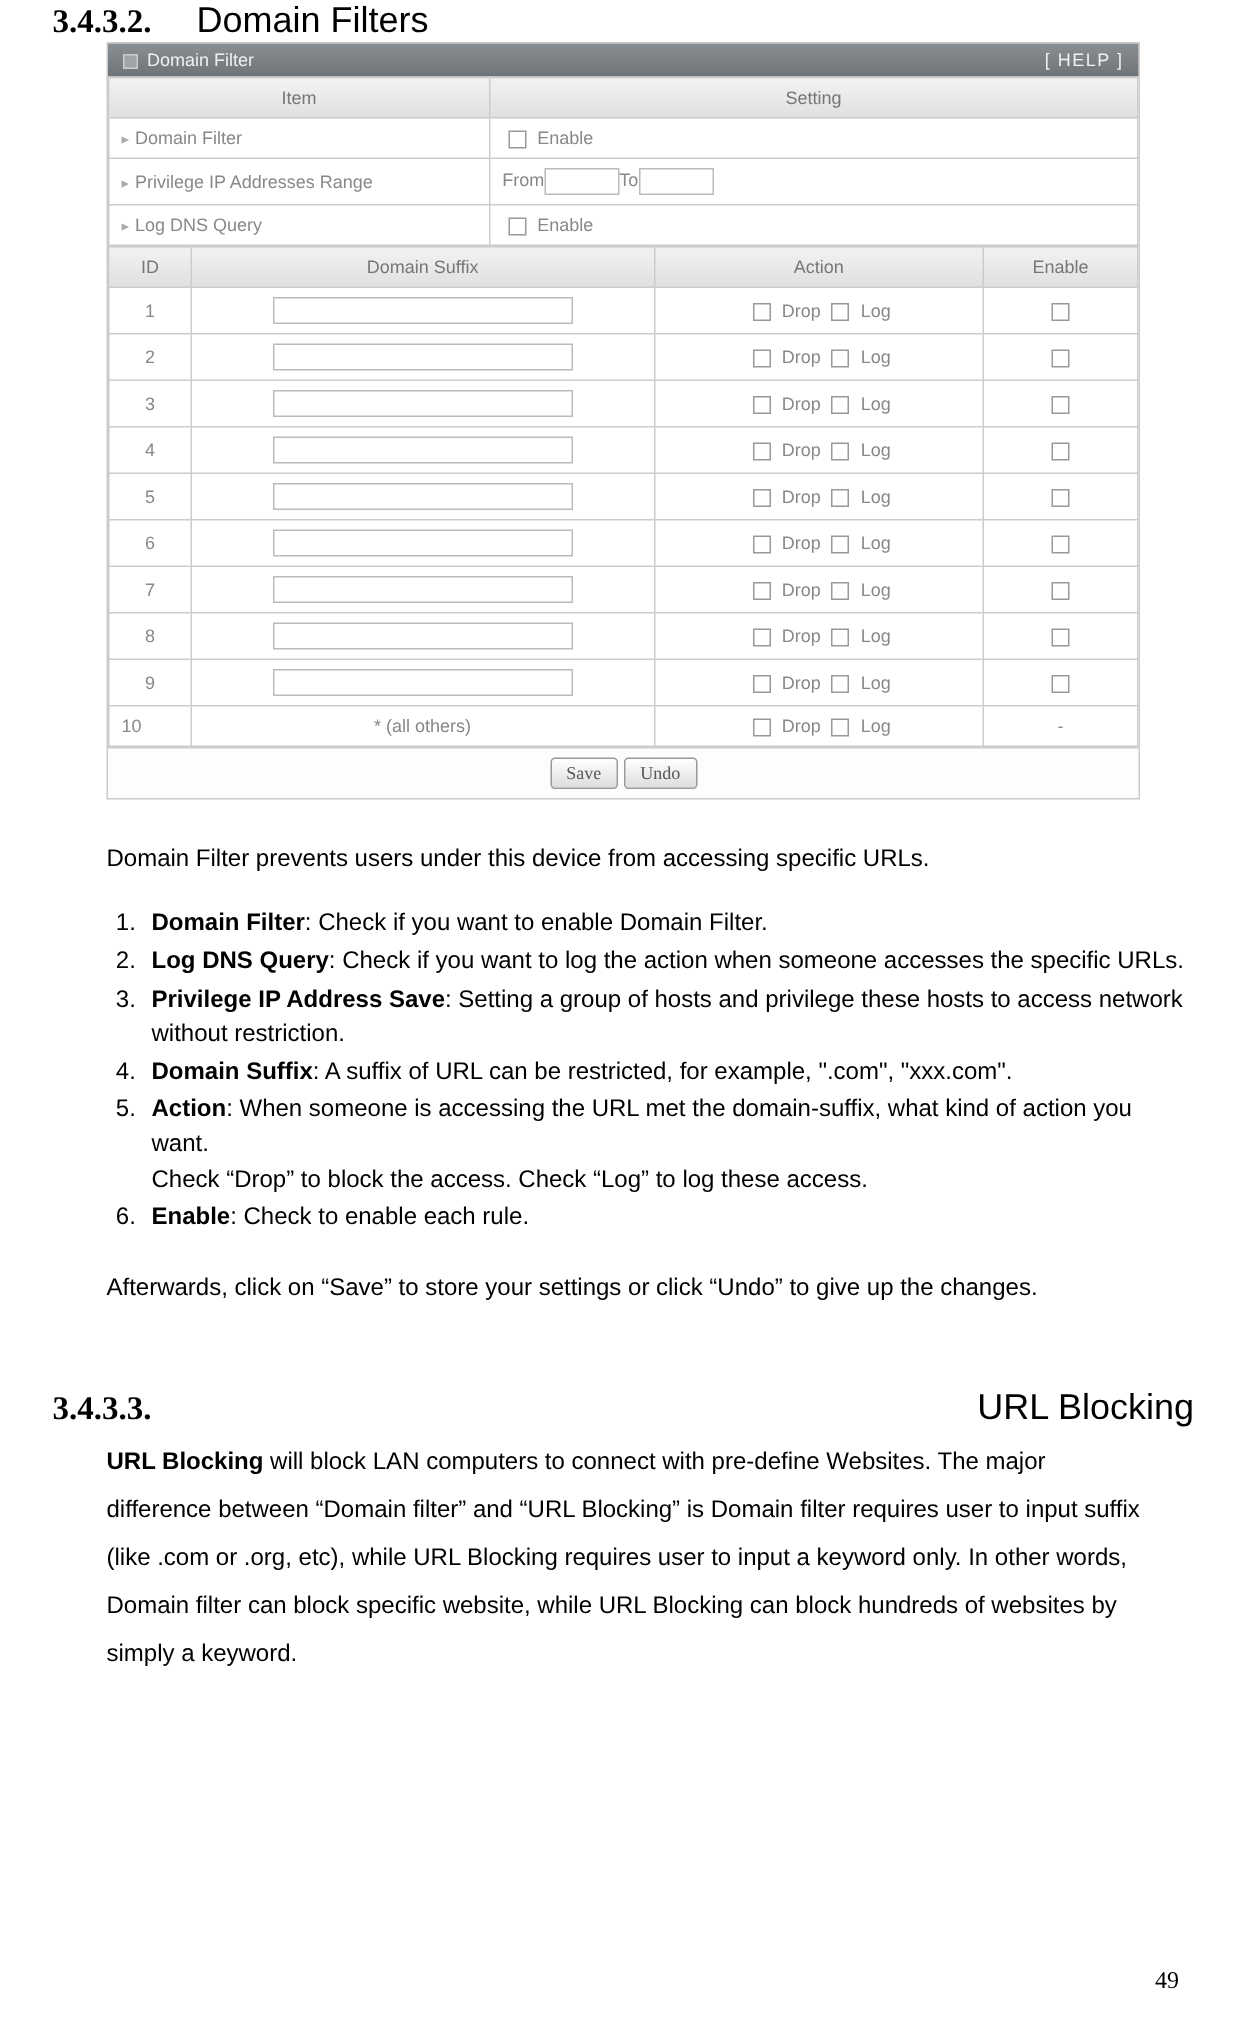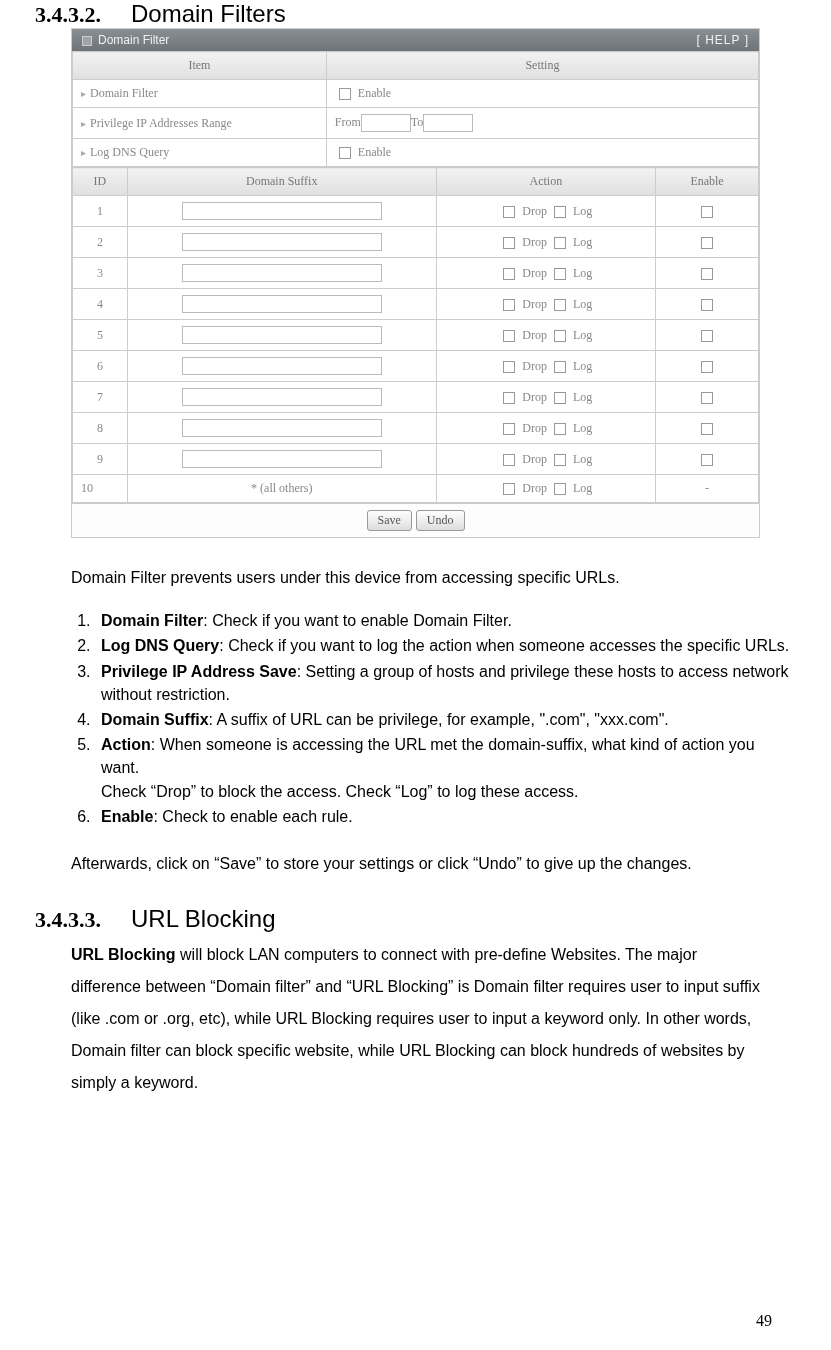--- a/index.html
+++ b/index.html
@@ -20,40 +20,40 @@
       display: flex; justify-content: space-between; align-items: center;
       padding: 4px 10px;
       background: linear-gradient(to bottom,#8a8f94,#6e7378);
       color: #f0f0f0; font-family: Arial, sans-serif; font-size: 12px;
     }
     .fig-titlebar .dot { display:inline-block; width:10px; height:10px; border:1px solid #ccc; background:#a0a4a8; margin-right:6px; vertical-align:middle;}
     .fig-titlebar .help { letter-spacing: 1px; }
     .fig-table { width: 100%; border-collapse: collapse; }
     .fig-table th, .fig-table td {
       border: 1px solid #ccc;
-      font-family: Liberation Serif, serif; font-size: 12px; color: #888;
+      font-family: Liberation Sans, sans-serif; font-size: 12px; color: #888;
       padding: 6px 8px; background: #fff;
     }
     .fig-table th { background: linear-gradient(to bottom,#f2f2f2,#e0e0e0); color: #777; font-weight: normal; text-align: center; }
     .arrow { color:#aaa; margin-right:4px; font-size:10px;}
     .fakebox { display:inline-block; width:12px; height:12px; border:1px solid #999; background:#fff; vertical-align:middle; margin:0 4px;}
     .fakeinput { display:inline-block; height:18px; border:1px solid #bbb; background:#fff; vertical-align:middle;}
     .btnrow { text-align:center; padding:6px; border-top:1px solid #ccc;}
     .fakebtn { display:inline-block; padding:2px 10px; border:1px solid #999; border-radius:3px; background:linear-gradient(to bottom,#fff,#ddd); font-size:12px; color:#555; margin:0 2px;}
 
     .body-text { font-family: Arial, sans-serif; font-size: 16px; line-height: 1.45; }
     .intro { margin-left: 36px; margin-bottom: 20px; }
     ol.numbered { margin-left: 36px; padding-left: 22px; }
     ol.numbered li { font-family: Arial, sans-serif; font-size: 16px; line-height: 1.45; margin: 2px 2px; padding-left: 6px; }
     ol.numbered li .term { font-weight: bold; }
     .after { margin: 20px 36px 0 36px; text-align: justify; line-height: 2.0; }
     .url-para { margin: 6px 36px 0 36px; line-height: 2.0; }
     .url-para .term { font-weight: bold; }
-    .sec2 { margin-top: 25px; margin-bottom: 6px; }
-    .page-num { position:absolute; bottom:20px; right:59px; font-size:16px;text-align:center; }
+    .sec2 { margin-top: 50px; margin-bottom: 6px; justify-content: space-between; }
+    .page-num { position:absolute; bottom:20px; right:45px; font-size:16px;text-align:center; }
   </style>
 </head>
 <body>
 
 <div class="heading-row">
   <span class="heading-num">3.4.3.2.</span>
   <span class="heading-title">Domain Filters</span>
 </div>
 
 <div class="figure">
@@ -158,21 +158,21 @@
   <div class="btnrow">
     <span class="fakebtn">Save</span><span class="fakebtn">Undo</span>
   </div>
 </div>
 
 <p class="body-text intro">Domain Filter prevents users under this device from accessing specific URLs.</p>
 <ol class="numbered">
   <li><span class="term">Domain Filter</span><span>: Check if you want to enable Domain Filter.</span></li>
   <li><span class="term">Log DNS Query</span><span>: Check if you want to log the action when someone accesses the specific URLs.</span></li>
   <li><span class="term">Privilege IP Address Save</span><span>: Setting a group of hosts and privilege these hosts to access network without restriction.</span></li>
-  <li><span class="term">Domain Suffix</span><span>: A suffix of URL can be privilege, for example, ".com", "xxx.com".</span></li>
+  <li><span class="term">Domain Suffix</span><span>: A suffix of URL can be restricted, for example, ".com", "xxx.com".</span></li>
   <li><span class="term">Action</span><span>: When someone is accessing the URL met the domain-suffix, what kind of action you want.</span><br><span>Check “Drop” to block the access. Check “Log” to log these access.</span></li>
   <li><span class="term">Enable</span><span>: Check to enable each rule.</span></li>
 </ol>
 <p class="body-text after">Afterwards, click on “Save” to store your settings or click “Undo” to give up the changes.</p>
 
 <div class="heading-row sec2">
   <span class="heading-num">3.4.3.3.</span>
   <span class="heading-title">URL Blocking</span>
 </div>
 <p class="body-text url-para">

